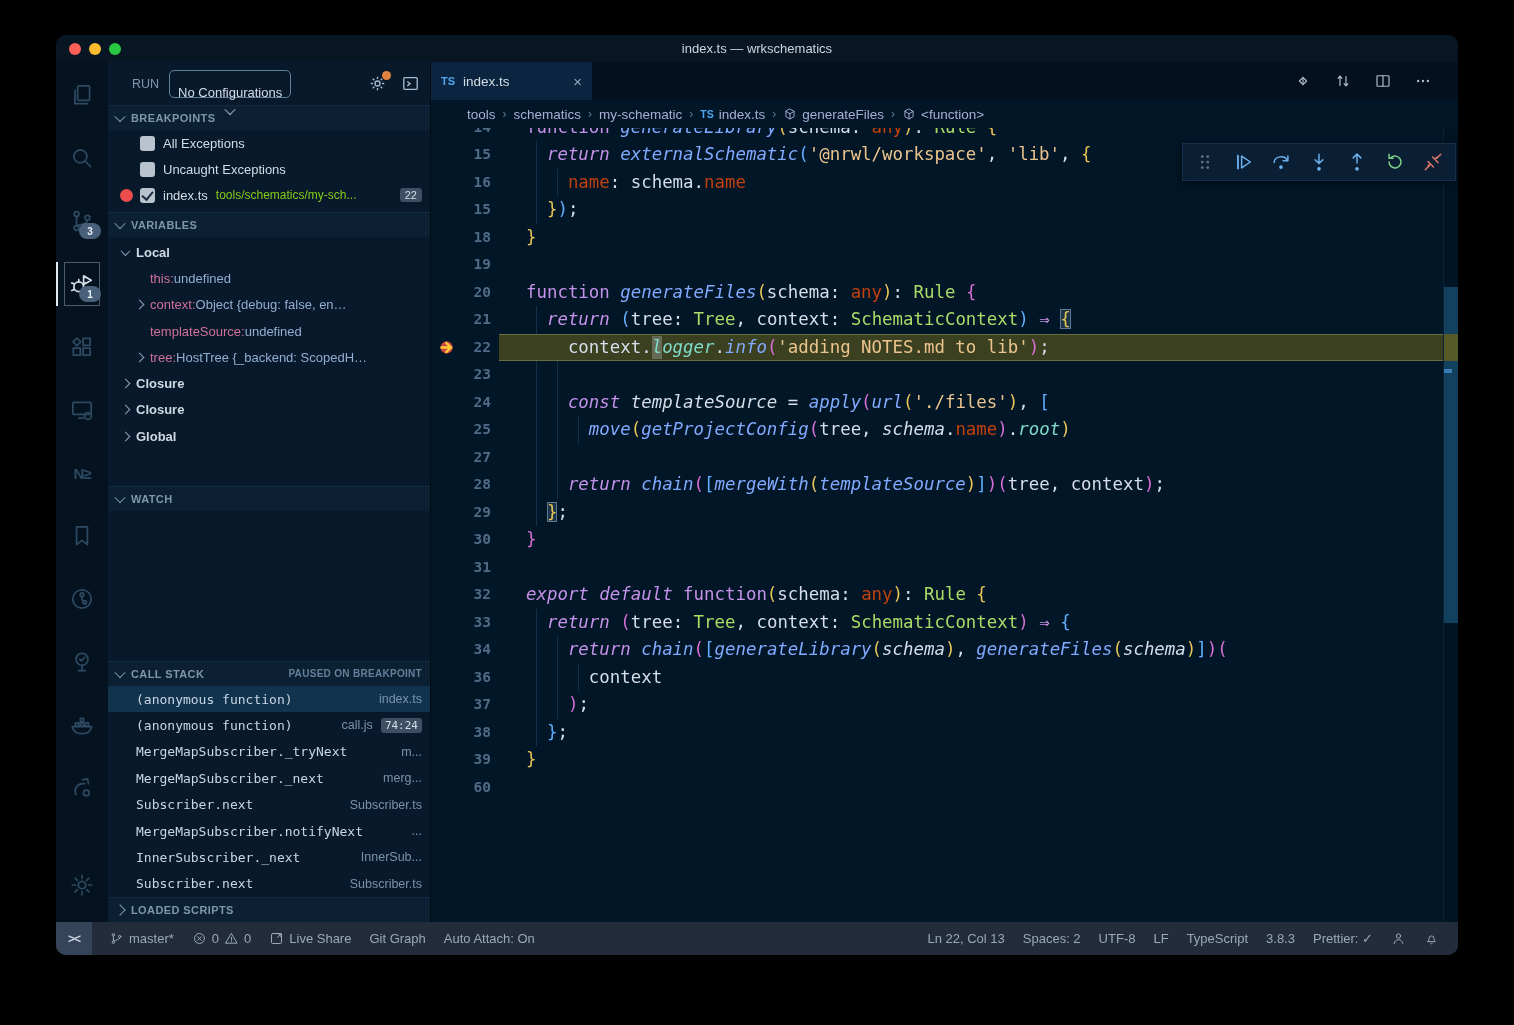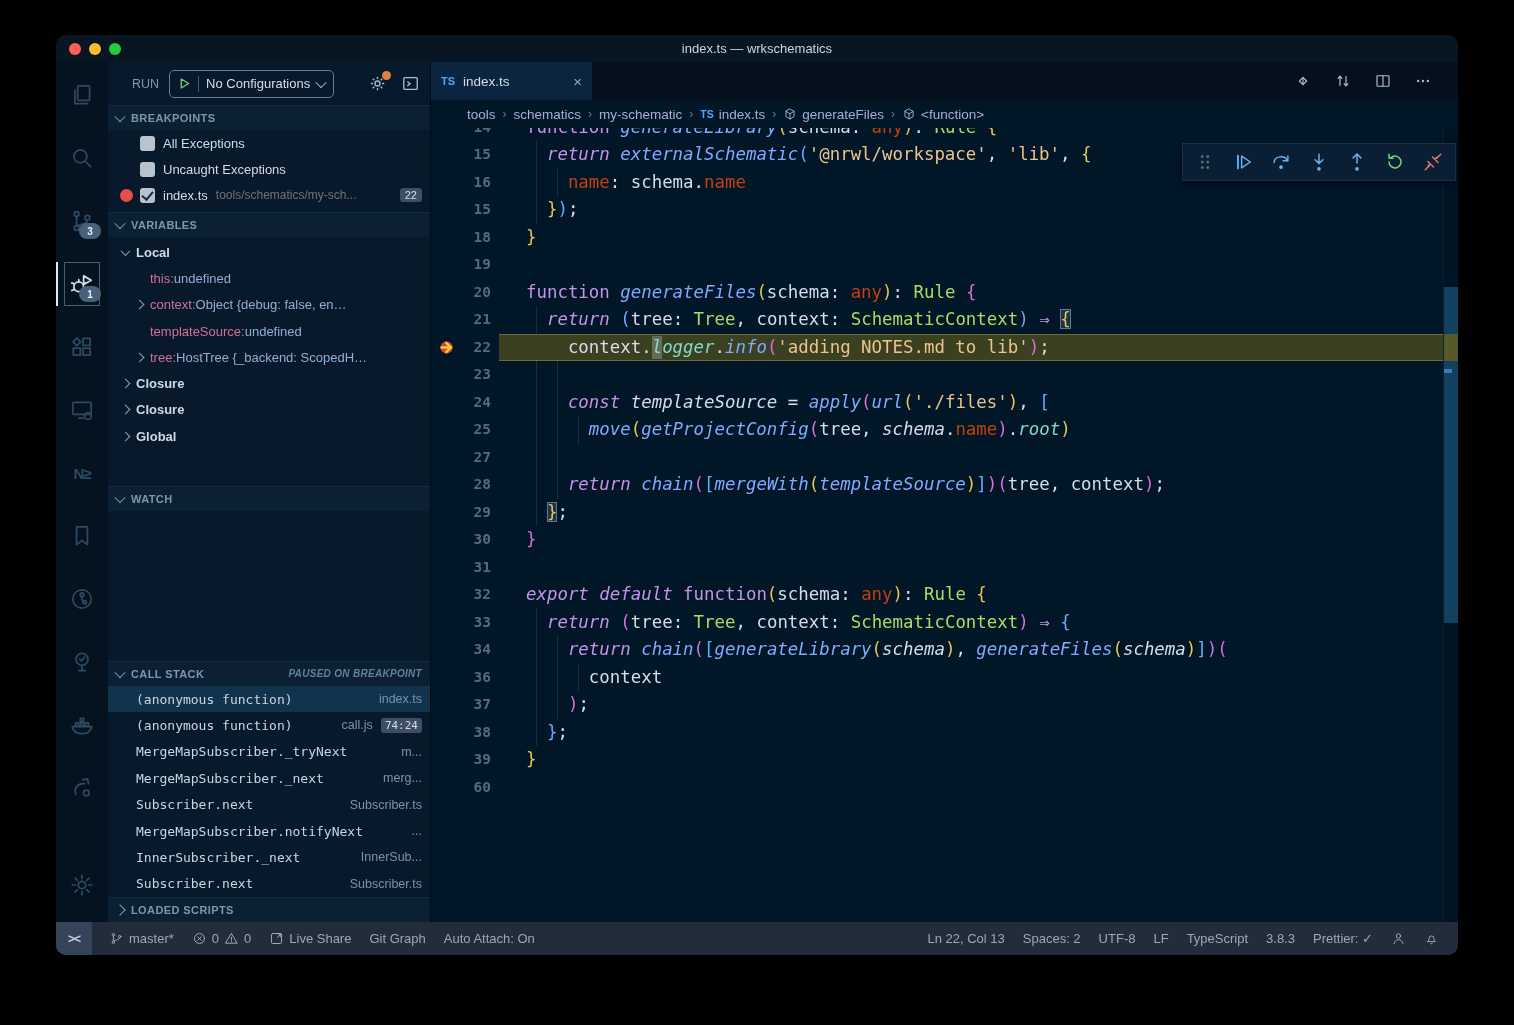--- a/index.html
+++ b/index.html
@@ -22,40 +22,40 @@
   .act-item.active::before{content:"";position:absolute;left:-2px;top:3px;bottom:3px;width:2px;background:#dfe8f0;}
   .act-item.active .act-box{position:absolute;inset:3px 6px;border:1px solid rgba(160,185,205,.45);}
   .act-badge{position:absolute;right:5px;bottom:7px;min-width:16px;height:16px;border-radius:9px;background:#48607a;color:#e8eff5;
     font-size:10px;font-weight:bold;display:flex;align-items:center;justify-content:center;padding:0 3px;}
   .act-gear{margin-top:auto;margin-bottom:12px;}
   .nx-text{font-weight:bold;font-size:15px;color:inherit;letter-spacing:-1px;}
   
   .sidebar{width:322px;background:#07192b;border-right:1px solid #000a12;display:flex;flex-direction:column;flex:none;font-size:13px;color:#d2dce6;}
   .run-toolbar{height:43px;display:flex;align-items:center;padding:0 10px 0 24px;flex:none;}
   .run-label{color:#8096ab;font-size:12.5px;margin-right:10px;}
-  .run-dd{height:26px;border:1px solid #5f7e97;border-radius:5px;display:flex;align-items:center;padding:0 8px;gap:7px;cursor:pointer;}
+  .run-dd{height:26px;border:1px solid #5f7e97;border-radius:5px;display:flex;align-items:center;padding:0 8px;gap:7px;cursor:pointer;flex-direction:column;}
   .run-dd .divider{width:1px;height:16px;background:#3d5a74;}
   .run-dd-label{font-size:13px;color:#d6deeb;}
   .run-icons{margin-left:auto;display:flex;align-items:center;gap:14px;}
   .icon-btn{position:relative;color:#a7bccf;cursor:pointer;display:flex;}
   .icon-btn svg{width:19px;height:19px;}
   .gear-dot{position:absolute;right:-4px;top:-3px;width:9px;height:9px;border-radius:50%;background:#e0823f;}
   .sec-header{height:24px;background:#0b2133;border-top:1px solid #112b42;display:flex;align-items:center;padding:0 8px;flex:none;cursor:pointer;}
   .sec-title{font-size:11px;font-weight:bold;color:#7f95ab;letter-spacing:.4px;margin-left:7px;}
-  .sec-right{margin-left:auto;font-size:10px;font-weight:bold;color:#647f99;letter-spacing:.3px;font-style:italic;}
+  .sec-right{margin-left:auto;font-size:10px;font-weight:bold;color:#647f99;letter-spacing:.3px;}
   .chev{width:7px;height:7px;border-right:1.6px solid #7f95ab;border-bottom:1.6px solid #7f95ab;flex:none;}
   .chev.down{transform:rotate(45deg) translate(-1px,-1px);}
   .chev.right{transform:rotate(-45deg);}
   .bp-row{height:26px;display:flex;align-items:center;padding:0 8px 0 12px;cursor:pointer;}
   .bp-dot-slot{width:20px;display:flex;align-items:center;}
   .bp-dot{width:13px;height:13px;border-radius:50%;background:#eb4d4b;}
   .checkbox{width:15px;height:15px;border-radius:3px;background:#b9c3cd;margin-right:8px;position:relative;flex:none;}
   .checkbox.checked::after{content:"";position:absolute;left:3.5px;top:1px;width:5px;height:9px;border-right:2px solid #17293b;border-bottom:2px solid #17293b;transform:rotate(40deg);}
   .bp-label{color:#d2dce6;}
-  .bp-path{color:#737373;font-size:12px;margin-left:8px;white-space:nowrap;overflow:hidden;}
+  .bp-path{color:#84cc16;font-size:12px;margin-left:8px;white-space:nowrap;overflow:hidden;}
   .mini-badge{margin-left:auto;background:#3e4e63;color:#d3dee8;font-size:11px;border-radius:3px;padding:1px 5px;flex:none;}
   .var-row{height:26.3px;display:flex;align-items:center;font-family:Liberation Sans, sans-serif;font-size:13px;cursor:pointer;}
   .var-row .chevslot{width:14px;margin-left:14px;display:flex;}
   .var-row .chevslot .chev{border-color:#8fa3b8;width:6px;height:6px;}
   .var-row.scope{font-family:"Liberation Sans",sans-serif;font-weight:bold;color:#cfd9e3;}
   .var-row.scope .chevslot{margin-left:14px;}
   .var-name{color:#d0709b;}
   .var-value{color:#93aed1;white-space:nowrap;overflow:hidden;}
   .var-indent{width:14px;}
   .spacer{flex:none;}

